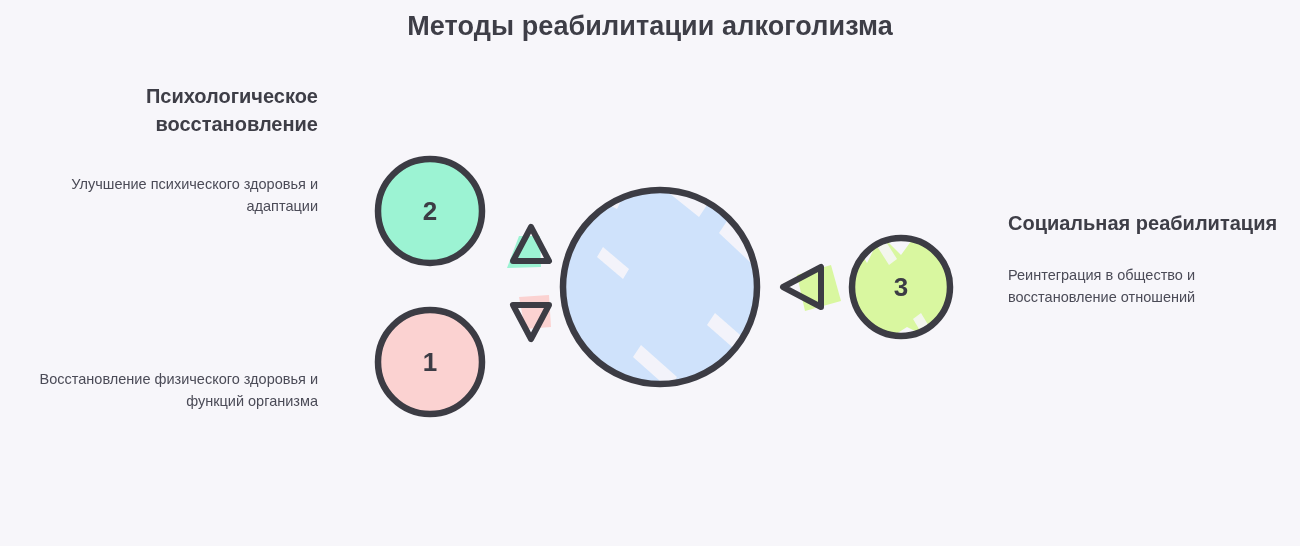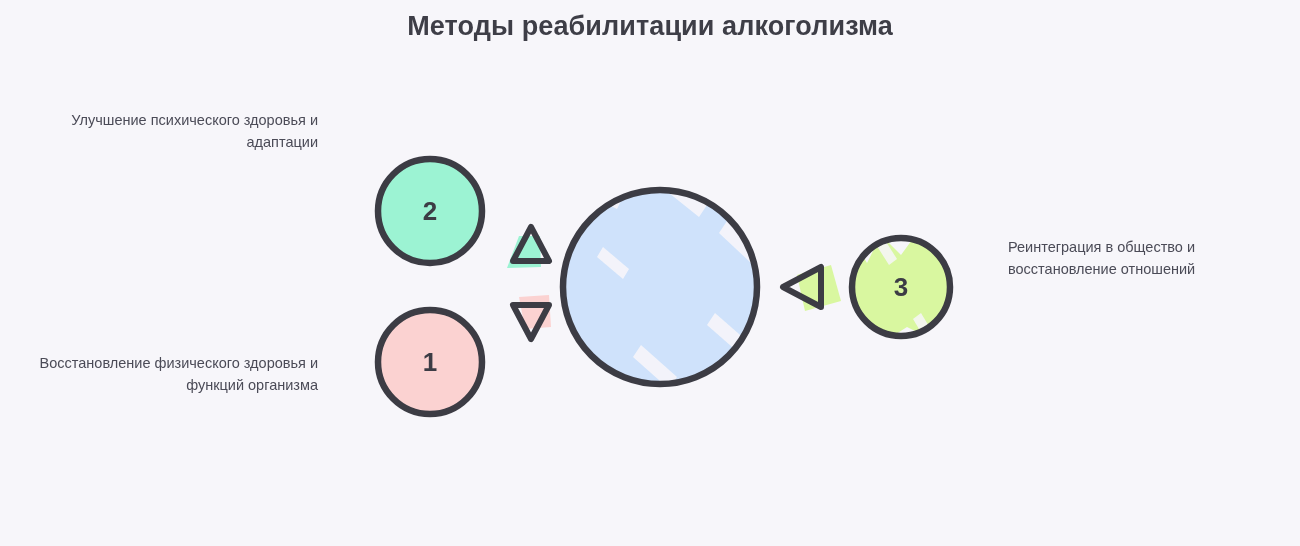--- a/index.html
+++ b/index.html
@@ -58,28 +58,28 @@
   }
 
   .block.right-align { text-align: right; }
   .block.left-align  { text-align: left; }
 
   #block-psych {
     left: 28px;
     top: 82px;
     width: 290px;
   }
-  #block-psych .body { margin-top: 27px; }
+  #block-psych .body { margin-top: 34px; }
 
   #block-phys {
     left: 28px;
     top: 335px;
     width: 290px;
   }
-  #block-phys .body { margin-top: 17px; text-align: right; }
+  #block-phys .body { margin-top: 33px; text-align: right; }
 
   #block-social {
     left: 1008px;
     top: 209px;
     width: 270px;
   }
   #block-social .body { margin-top: 27px; }
 
   
   #diagram {
@@ -115,28 +115,30 @@
   #num-3 { left: 866px; top: 274px; width: 70px; }
 </style>
 </head>
 <body style="background: rgb(247, 246, 250);">
 
 <div id="stage">
 
   <div class="title">Методы реабилитации алкоголизма</div>
 
   <div class="block right-align" id="block-psych">
+    <p class="heading">Психологическое восстановление</p>
     <p class="body">Улучшение психического здоровья и адаптации</p>
   </div>
 
   <div class="block right-align" id="block-phys">
     <p class="body">Восстановление физического здоровья и функций организма</p>
   </div>
 
   <div class="block left-align" id="block-social">
+    <p class="heading">Социальная реабилитация</p>
     <p class="body">Реинтеграция в общество и восстановление отношений</p>
   </div>
 
   <svg id="diagram" viewBox="0 0 605 295" xmlns="http://www.w3.org/2000/svg">
     <defs>
 
       <clipPath id="clip-center">
         <circle cx="305" cy="152" r="97"></circle>
       </clipPath>
       <clipPath id="clip-n1">

